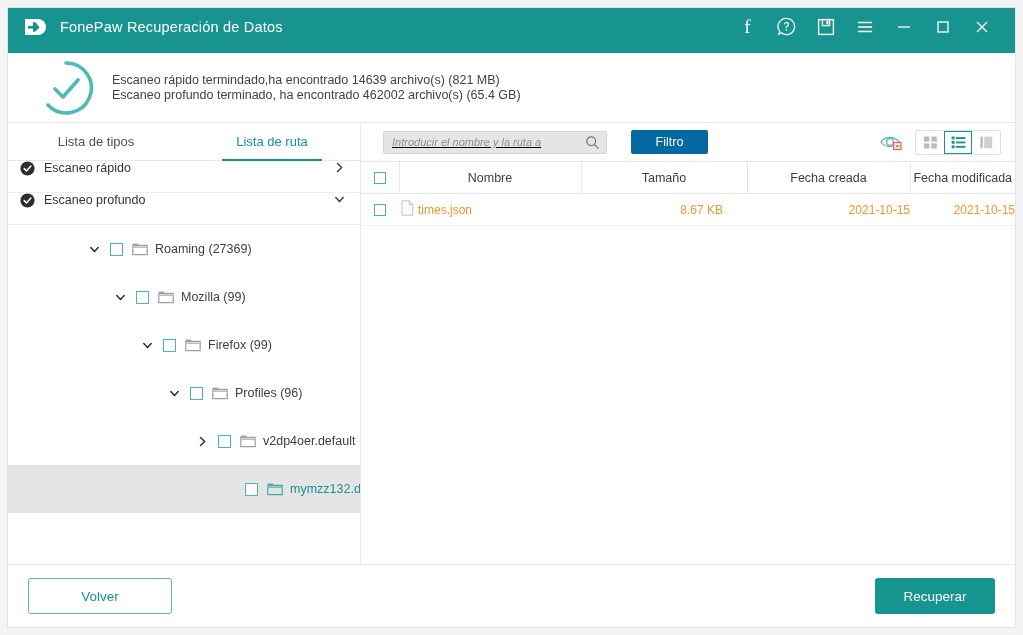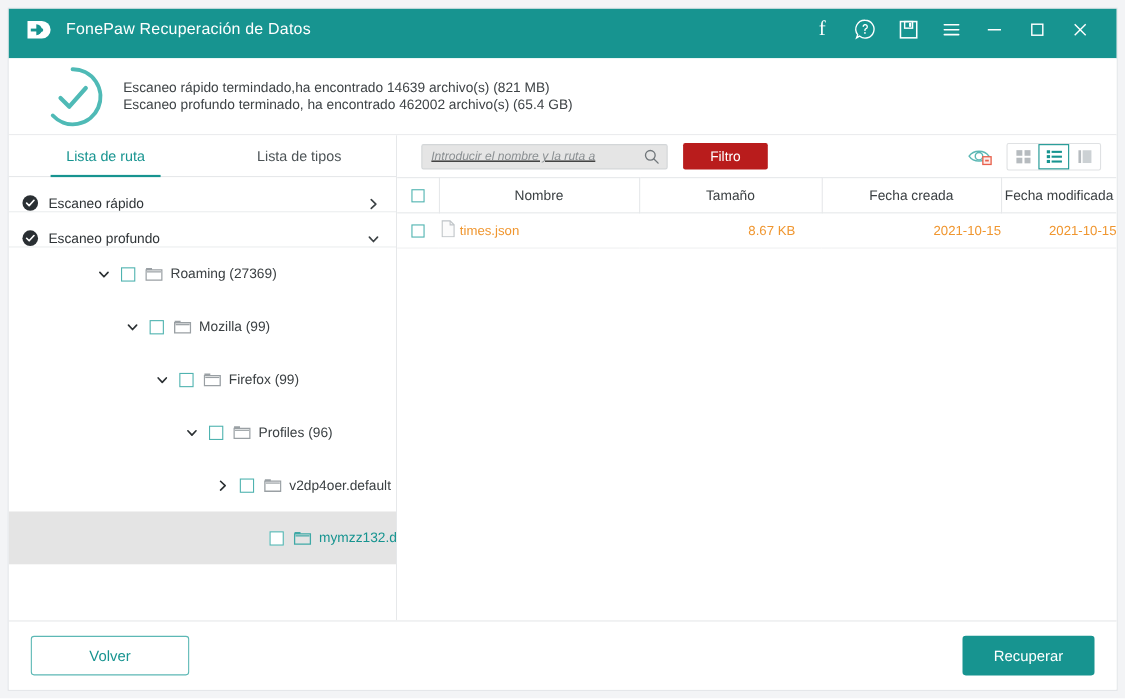--- a/index.html
+++ b/index.html
@@ -78,21 +78,21 @@
     font-size: 13px; color: #4c5356; cursor: pointer;
     position: relative;
   }
   .tab.active { color: #179490; }
   .tab.active::after {
     content: ""; position: absolute; left: 50%; transform: translateX(-50%);
     bottom: -1px; width: 100px; height: 2px; background: #179490;
   }
   .scanrow {
     flex: 0 0 32px; height: 32px;
-    display: flex; align-items: flex-end;
+    display: flex; align-items: flex-start;
     padding: 0 14px 0 12px;
     border-bottom: 1px solid #eceeef;
     cursor: pointer; font-size: 12.5px; color: #2f3437;
   }
   .check-circle { width: 15px; height: 15px; flex: 0 0 15px; margin-right: 9px; }
   .scanrow .label { flex: 1 1 auto; }
   .chev { color: #3c4245; display: flex; align-items: center; }
 
   .tree { flex: 1 1 auto; overflow: hidden; position: relative; }
   .tnode {
@@ -126,22 +126,22 @@
   }
   .search-wrap input {
     border: 0; outline: 0; width: 100%; height: 100%;
     padding: 0 24px 0 8px;
     font-size: 11px; font-style: italic; color: #6d7275;
     font-family: "Liberation Sans", sans-serif; background: transparent;
   }
   .search-wrap input::placeholder { color: #8a8f92; font-style: italic; }
   .search-ic { position: absolute; right: 6px; top: 3px; }
   .filtro {
-    margin-left: 14px;
-    width: 77px; height: 24px; background: #b91c1c; color: #fff;
+    margin-left: 24px;
+    width: 77px; height: 24px; background: #0369a1; color: #fff;
     border: 0; border-radius: 2px; font-size: 12.5px; cursor: pointer;
     font-family: "Liberation Sans", sans-serif;
   }
   .tb-right { margin-left: auto; display: flex; align-items: center; gap: 10px; }
   .eye-ic { display: flex; align-items: center; cursor: pointer; }
   .viewgroup { display: flex; border: 1px solid #dfe1e3; border-radius: 2px; height: 25px; }
   .viewbtn {
     width: 28px; height: 23px; display: flex; align-items: center; justify-content: center;
     cursor: pointer;
   }
@@ -264,25 +264,25 @@
       <div class="status-line">Escaneo rápido termindado,ha encontrado 14639 archivo(s) (821 MB)</div>
       <div class="status-line">Escaneo profundo terminado, ha encontrado 462002 archivo(s) (65.4 GB)</div>
     </div>
   </div>
 
   <div class="body">
 
     <div class="left">
 
       <div class="tabs">
+        <div class="tab">
+          <span>Lista de tipos</span>
+        </div>
         <div class="tab active">
           <span>Lista de ruta</span>
-        </div>
-        <div class="tab">
-          <span>Lista de tipos</span>
         </div>
       </div>
 
       <div class="scanrow">
         <span class="check-circle">
           <svg width="15" height="15" viewBox="0 0 15 15">
             <circle cx="7.5" cy="7.5" r="7.1" fill="#2a2f33"></circle>
             <path d="M4.2 7.6 l2.3 2.3 l4.4 -4.8" fill="none" stroke="#fff" stroke-width="1.5" stroke-linecap="round" stroke-linejoin="round"></path>
           </svg>
         </span>

